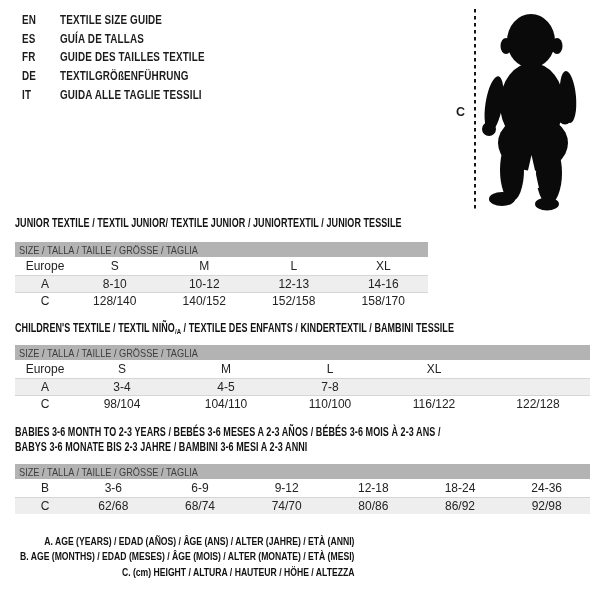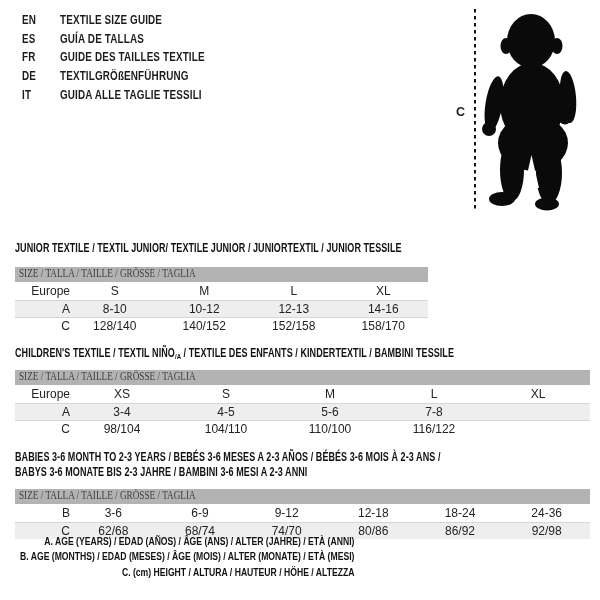--- a/index.html
+++ b/index.html
@@ -20,55 +20,55 @@
     letter-spacing: 0.2px;
   }
   .lang-code { flex: 0 0 50px; }
 
   
   .dash-line { position: absolute; left: 473px; top: 9px; }
   .c-label { position: absolute; left: 456px; top: 105px; font-size: 12.5px; font-weight: bold; }
   .baby { position: absolute; left: 478px; top: 8px; }
 
   
-  .section { position: absolute; left: 15px; width: 575px; margin-top: 25px; }
+  .section { position: absolute; left: 15px; width: 575px; }
   .section-0 { top: 216px; height: 106px; }
   .section-1 { top: 321px; height: 103px; }
   .section-2 { top: 425px; height: 109px; }
 
   .sec-heading {
     font-weight: bold; font-size: 12px; line-height: 15px;
     white-space: nowrap; transform: scaleX(0.75); transform-origin: 0 0;
     letter-spacing: 0.1px; color: #111;
   }
   .sec-heading .sub { font-size: 8px; vertical-align: -2px; }
 
   .size-table { position: absolute; left: 0; }
   .section-0 .size-table { top: 26px; width: 413px; }
   .section-1 .size-table { top: 24px; width: 575px; }
   .section-2 .size-table { top: 39px; width: 575px; }
 
   .size-bar {
     height: 15px; background: var(--bar-bg, #b3b3b3);
-    display: flex;  font-family: Liberation Serif, serif;
+    display: flex; align-items: center;
   }
   .size-bar-text {
     padding-left: 5px; font-size: 11.5px; color: #3e3e3e;
     white-space: nowrap; transform: scaleX(0.8); transform-origin: 0 50%;
   }
   .t-row {
     display: grid; height: 17.5px; align-items: center;
     font-size: 12px; color: #232323;
   }
   .t-row + .t-row { border-top: 1px solid #d6d6d6; }
   .t-row.shaded { background: var(--shade-bg, #eeeeee); }
   .cols-4 { grid-template-columns: 55px repeat(4, 1fr); }
   .cols-5 { grid-template-columns: 55px repeat(5, 1fr); }
   .cols-6 { grid-template-columns: 55px repeat(6, 1fr); }
-  .t-label { padding-left: 5px; text-align: right; }
+  .t-label { padding-left: 5px; text-align: center; }
   .t-cell { text-align: center; }
 
   
   .footnotes { position: absolute; left: 20px; top: 534px; text-align: right; }
   .footnote {
     font-size: 11.5px; font-weight: bold; line-height: 15.4px;
     white-space: nowrap; transform: scaleX(0.75); transform-origin: 0 50%;
     color: #111;
   }
 </style>
@@ -161,39 +161,38 @@
     <div class="sec-heading">
         <div><span>CHILDREN'S TEXTILE / TEXTIL NIÑO</span><span class="sub">/A</span><span> / TEXTILE DES ENFANTS / KINDERTEXTIL / BAMBINI TESSILE</span></div>
       </div>
     <div class="size-table">
       <div class="size-bar">
         <span class="size-bar-text">SIZE / TALLA / TAILLE / GRÖSSE / TAGLIA</span>
       </div>
       <div class="t-body">
           <div class="t-row cols-5">
             <span class="t-label">Europe</span>
-            <span class="t-cell">XS</span>
             <span class="t-cell">S</span>
             <span class="t-cell">M</span>
             <span class="t-cell">L</span>
             <span class="t-cell">XL</span>
           </div>
           <div class="t-row cols-5 shaded">
             <span class="t-label">A</span>
             <span class="t-cell">3-4</span>
             <span class="t-cell">4-5</span>
-            <span class="t-cell">5-6</span>
             <span class="t-cell">7-8</span>
           </div>
           <div class="t-row cols-5">
             <span class="t-label">C</span>
             <span class="t-cell">98/104</span>
             <span class="t-cell">104/110</span>
             <span class="t-cell">110/100</span>
             <span class="t-cell">116/122</span>
+            <span class="t-cell">122/128</span>
           </div>
         </div>
     </div>
   </section>
 
   <section class="section section-2">
     <div class="sec-heading">
         <div><span>BABIES 3-6 MONTH TO 2-3 YEARS / BEBÉS 3-6 MESES A 2-3 AÑOS / BÉBÉS 3-6 MOIS À 2-3 ANS /</span></div>
         <div><span>BABYS 3-6 MONATE BIS 2-3 JAHRE / BAMBINI 3-6 MESI A 2-3 ANNI</span></div>
       </div>

